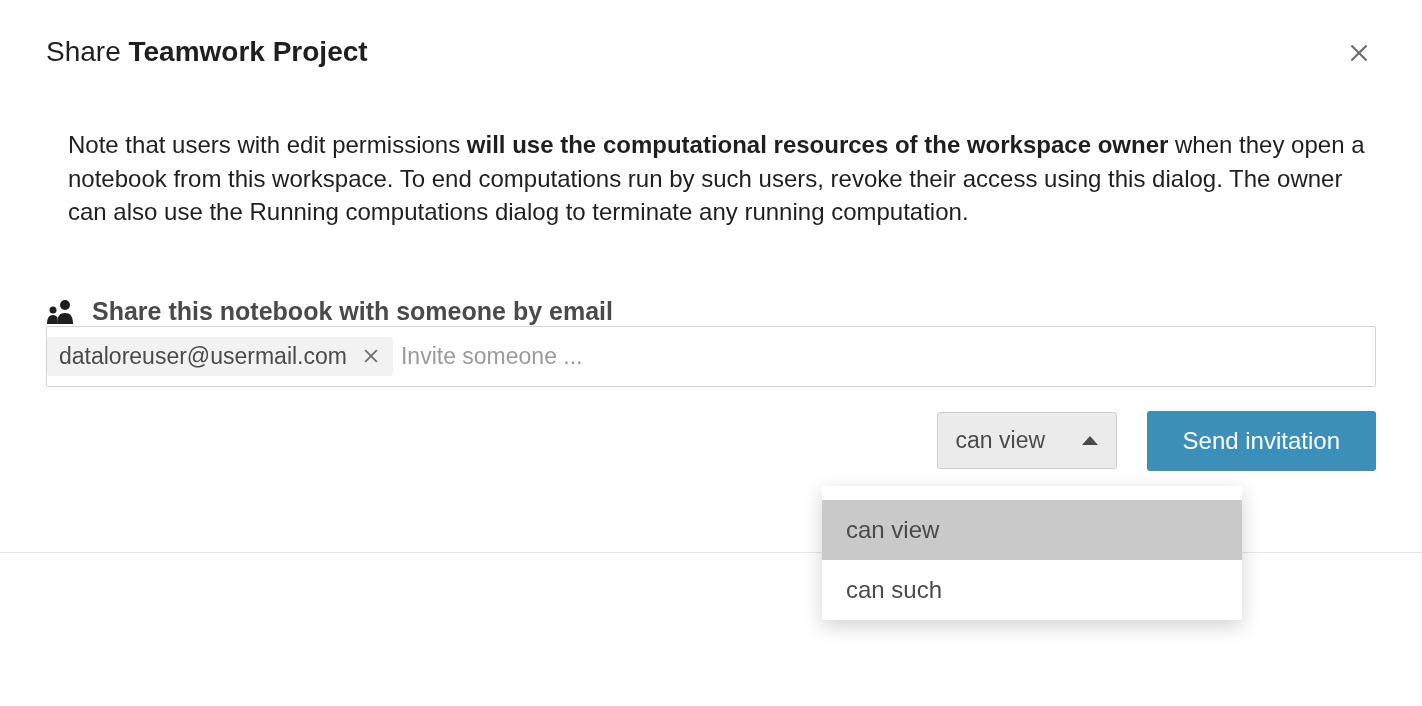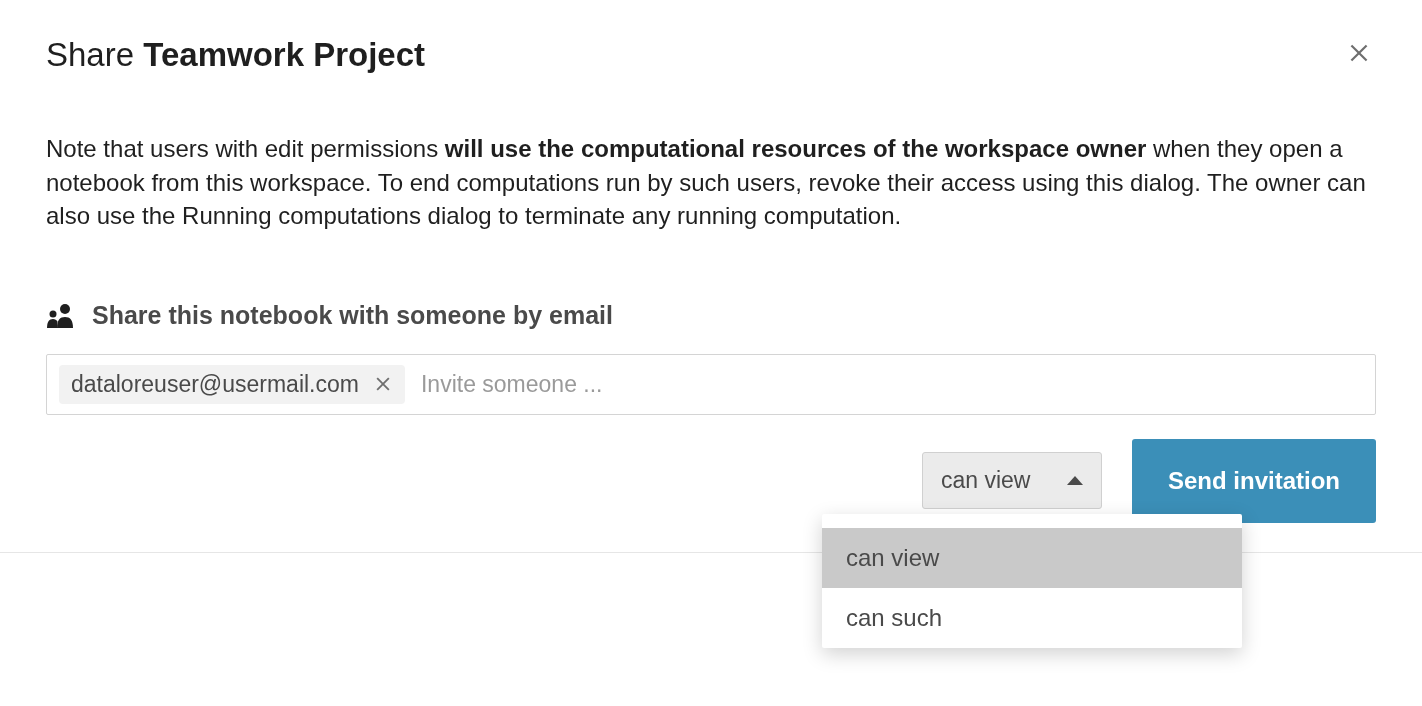--- a/index.html
+++ b/index.html
@@ -18,21 +18,21 @@
     padding: 36px 46px 0 46px;
     position: relative;
   }
   .header {
     display: flex;
     justify-content: space-between;
     align-items: flex-start;
     margin-bottom: 58px;
   }
   .title {
-    font-size: 33px;
+    font-size: 28px;
     color: #1f1f1f;
     font-weight: 400;
   }
   .title .bold {
     font-weight: 700;
   }
   .close-btn {
     background: none;
     border: none;
     cursor: pointer;
@@ -45,47 +45,47 @@
   .close-btn svg {
     width: 26px;
     height: 26px;
   }
   .description {
     font-size: 24px;
     line-height: 1.4;
     color: #1f1f1f;
     margin-bottom: 68px;
     font-weight: 400;
+    margin-left: 22px;
   }
   .description .bold {
     font-weight: 700;
   }
   .share-label {
     display: flex;
     align-items: center;
     gap: 16px;
-    margin-bottom: 24px;
   }
   .share-label-text {
     font-size: 25px;
     font-weight: 700;
     color: #4a4a4a;
   }
   .people-icon {
     width: 30px;
     height: 25px;
     display: inline-block;
   }
   .input-container {
     border: 1px solid #d4d4d4;
     border-radius: 2px;
-    padding: 10px 12px;
-    display: flex;
-    align-items: center;
-    gap: 16px;
+    padding: 10px 0;
+    display: flex;
+    align-items: center;
+    gap: 8px;
     background: #ffffff;
     margin-bottom: 24px;
   }
   .chip {
     display: inline-flex;
     align-items: center;
     background: #f2f2f2;
     border-radius: 4px;
     padding: 6px 12px;
     gap: 14px;
@@ -145,22 +145,22 @@
     border-left: 8px solid transparent;
     border-right: 8px solid transparent;
     border-bottom: 9px solid #4a4a4a;
   }
   .send-btn {
     background: #3b8fb8;
     border: none;
     border-radius: 3px;
     color: #ffffff;
     font-size: 24px;
-    font-weight: 700;
-    padding: 28px 36px;
+    font-weight: 400;
+    padding: 16px 36px;
     cursor: pointer;
   }
   .separator {
     border-top: 1px solid #e6e6e6;
     position: absolute;
     left: 0;
     right: 0;
     top: 552px;
   }
   .dropdown {

